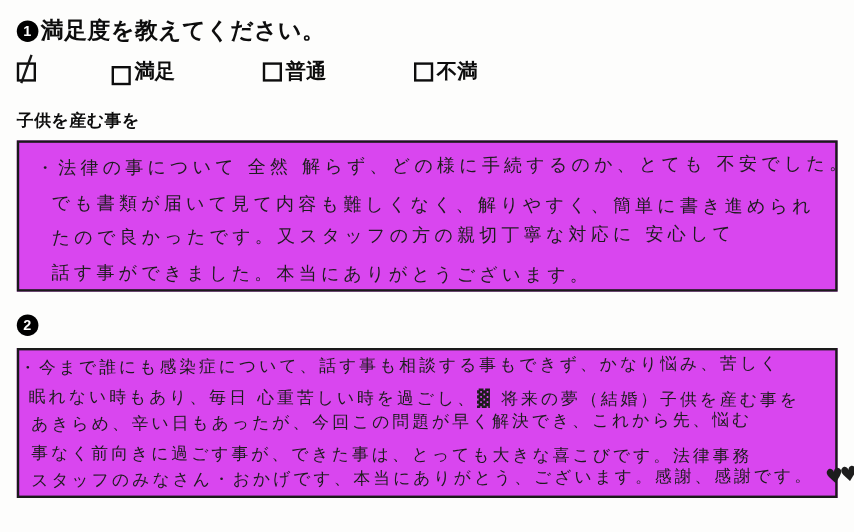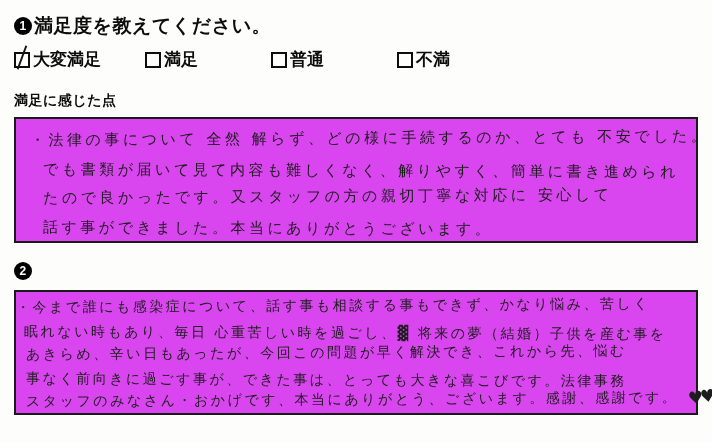--- a/index.html
+++ b/index.html
@@ -29,21 +29,21 @@
   }
 
   
   .options{
     display:flex;align-items:center;
     margin:2px 0 21px 0;
     font-weight:bold;font-size:17px;
   }
   .option{display:inline-flex;align-items:center;}
   .option + .option{margin-left:73px;}
-  .option:nth-child(2){margin-left:44px;}
+  .option:nth-child(2){margin-left:60px;align-items:flex-end;}
   .checkbox{
     position:relative;
     width:12px;height:12px;
     border:2px solid #0d0d0d;
     margin-right:3px;flex:0 0 12px;
     background:#fdfdfc;
   }
   .checkbox.checked::after{
     content:"";
     position:absolute;left:5px;top:-9px;
@@ -96,37 +96,36 @@
 <div class="page">
 
   <div class="q-title">
     <span class="badge">1</span>
     <span>満足度を教えてください。</span>
   </div>
 
   <div class="options">
     <label class="option">
       <span class="checkbox checked"></span>
-      <span>大変満足</span>
     </label>
     <label class="option">
       <span class="checkbox"></span>
       <span>満足</span>
     </label>
     <label class="option">
       <span class="checkbox"></span>
       <span>普通</span>
     </label>
     <label class="option">
       <span class="checkbox"></span>
       <span>不満</span>
     </label>
   </div>
 
-  <div class="sub-label">満足に感じた点</div>
+  <div class="sub-label">子供を産む事を</div>
 
   <div class="answer-box box1">
     <div class="hw-line">・法律の事について 全然 解らず、どの様に手続するのか、とても 不安でした。</div>
     <div class="hw-line">でも書類が届いて見て内容も難しくなく、解りやすく、簡単に書き進められ</div>
     <div class="hw-line">たので良かったです。又スタッフの方の親切丁寧な対応に 安心して</div>
     <div class="hw-line">話す事ができました。本当にありがとうございます。</div>
   </div>
 
   <div class="q-title q2-title">
     <span class="badge">2</span>

